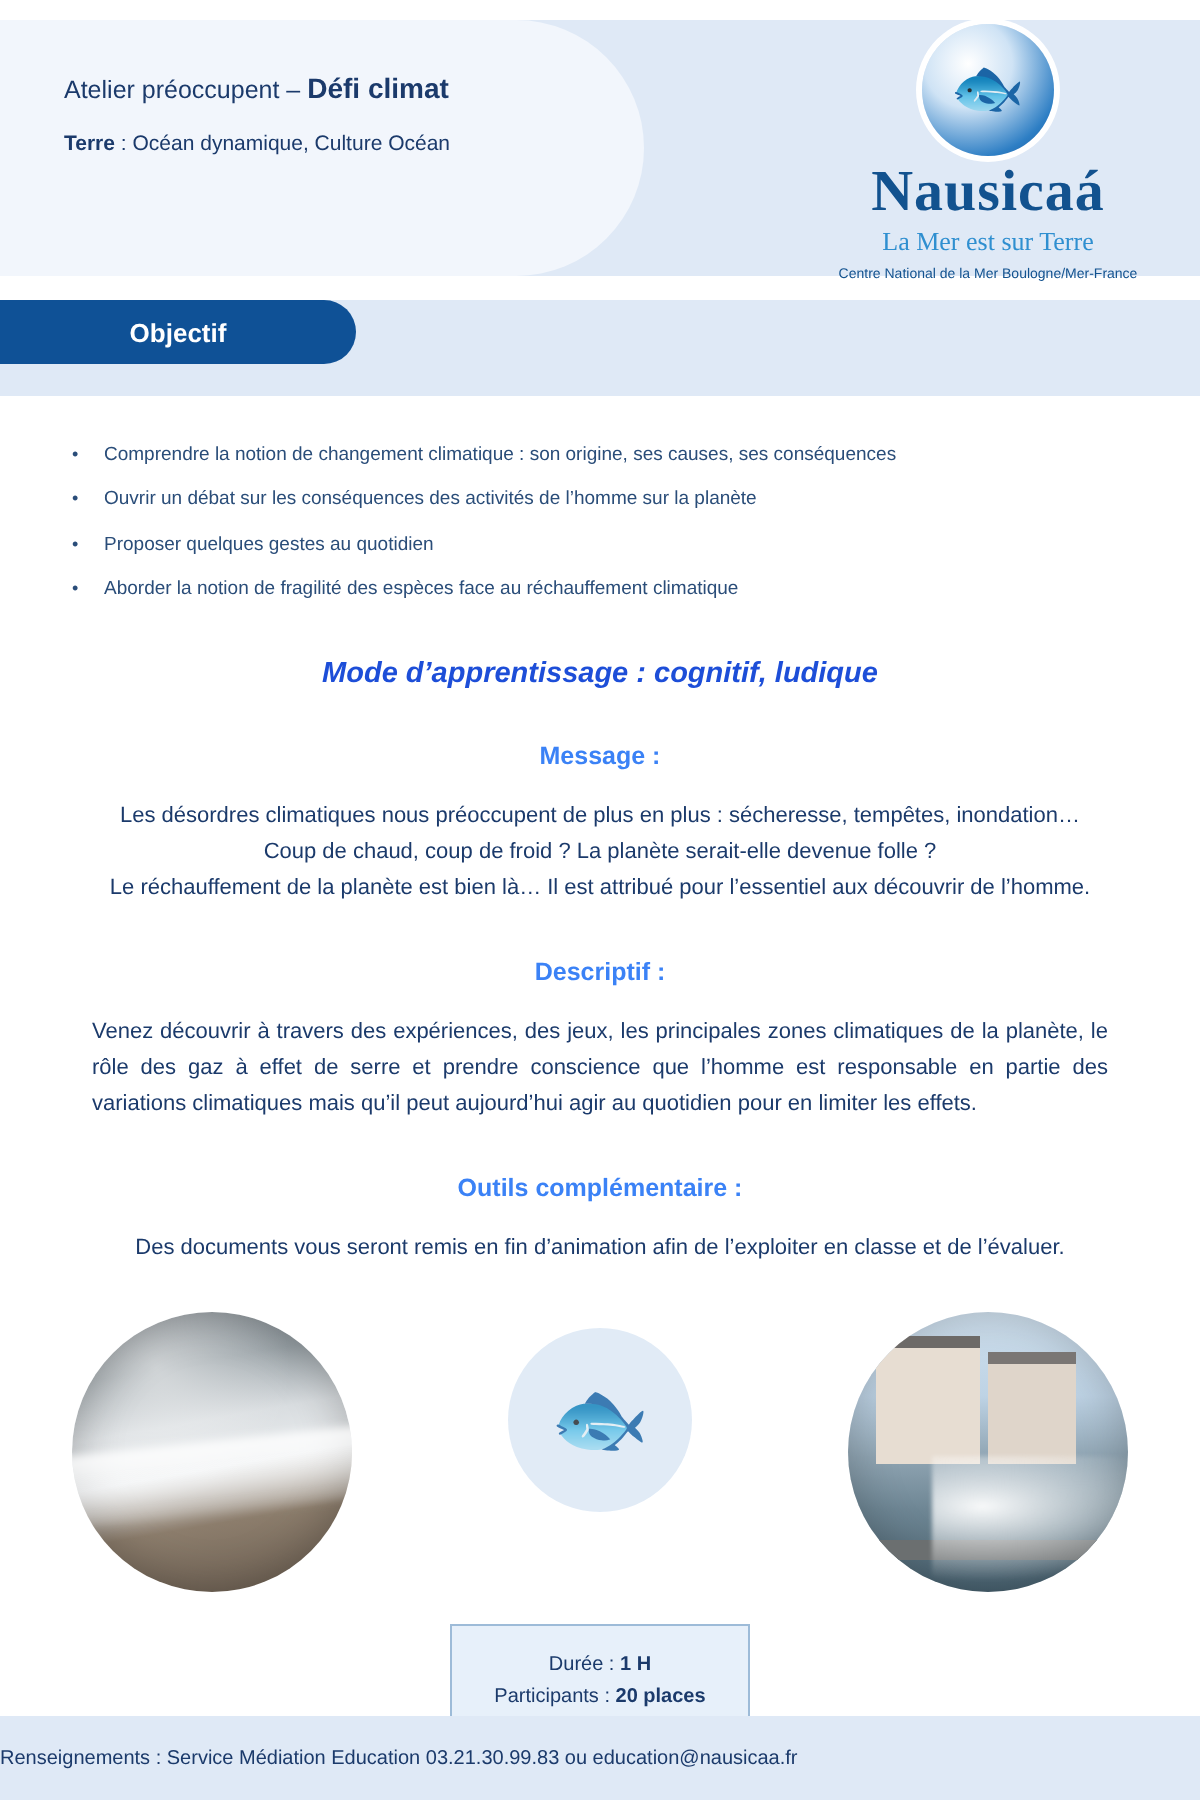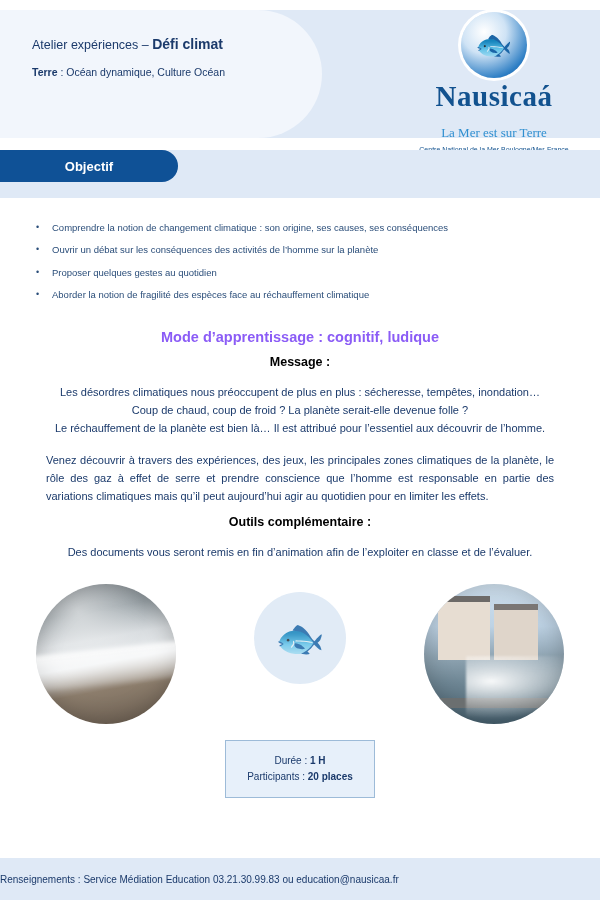--- a/index.html
+++ b/index.html
@@ -104,21 +104,21 @@
     font-size: 29px;
     font-weight: bold;
     color: #12528f;
     letter-spacing: 0.5px;
     line-height: 1;
   }
   .logo-tag {
     font-family: "Liberation Serif", serif;
     font-size: 13px;
     color: #2f8fd0;
-    margin-top: 14px;
+    margin-top: 2px;
   }
   .logo-sub {
     font-size: 7px;
     color: #12528f;
     margin-top: 4px;
     line-height: 1.35;
   }
 
   
   .objectif-band {
@@ -168,27 +168,28 @@
 
   
   .content {
     padding: 0 24px;
     text-align: center;
   }
   .mode-title {
     margin-top: 28px;
     font-size: 14.5px;
     font-weight: bold;
-    color: #8b5cf6;
+    color: #1d4ed8;
+    font-style: italic;
   }
   .section-title {
-    margin-top: 10px;
+    margin-top: 26px;
     font-size: 12.5px;
     font-weight: bold;
-    color: #000000;
+    color: #3b82f6;
   }
   .section-body {
     margin-top: 14px;
     font-size: 11px;
     line-height: 1.65;
     color: #1b3a6b;
   }
   .section-body.justified {
     text-align: justify;
     padding: 0 22px;
@@ -334,21 +335,21 @@
 
 <div class="page">
 
   <div class="header">
     <div class="header-band">
       <div class="header-band-inner"></div>
     </div>
 
     <div class="header-text">
       <div class="atelier-line">
-        <span>Atelier expériences – </span><span class="title-strong">Défi climat</span>
+        <span>Atelier préoccupent – </span><span class="title-strong">Défi climat</span>
       </div>
       <div class="meta-line">
         <span class="meta-key">Terre</span><span> : Océan dynamique, Culture Océan</span>
       </div>
     </div>
 
     <div class="logo">
       <div class="logo-circle">
         <span class="fish">🐟</span>
       </div>
@@ -386,20 +387,21 @@
 
     <div class="mode-title">Mode d’apprentissage : cognitif, ludique</div>
 
     <div class="section-title">Message :</div>
     <div class="section-body">
       <span class="ln">Les désordres climatiques nous préoccupent de plus en plus : sécheresse, tempêtes, inondation…</span>
       <span class="ln">Coup de chaud, coup de froid ? La planète serait-elle devenue folle ?</span>
       <span class="ln">Le réchauffement de la planète est bien là… Il est attribué pour l’essentiel aux découvrir de l’homme.</span>
     </div>
 
+    <div class="section-title">Descriptif :</div>
     <div class="section-body justified">Venez découvrir à travers des expériences, des jeux, les principales zones climatiques de la planète, le rôle des gaz à effet de serre et prendre conscience que l’homme est responsable en partie des variations climatiques mais qu’il peut aujourd’hui agir au quotidien pour en limiter les effets.</div>
 
     <div class="section-title">Outils complémentaire :</div>
     <div class="section-body">Des documents vous seront remis en fin d’animation afin de l’exploiter en classe et de l’évaluer.</div>
 
   </div>
 
   <div class="photos">
     <div class="photo photo-left"></div>
 

